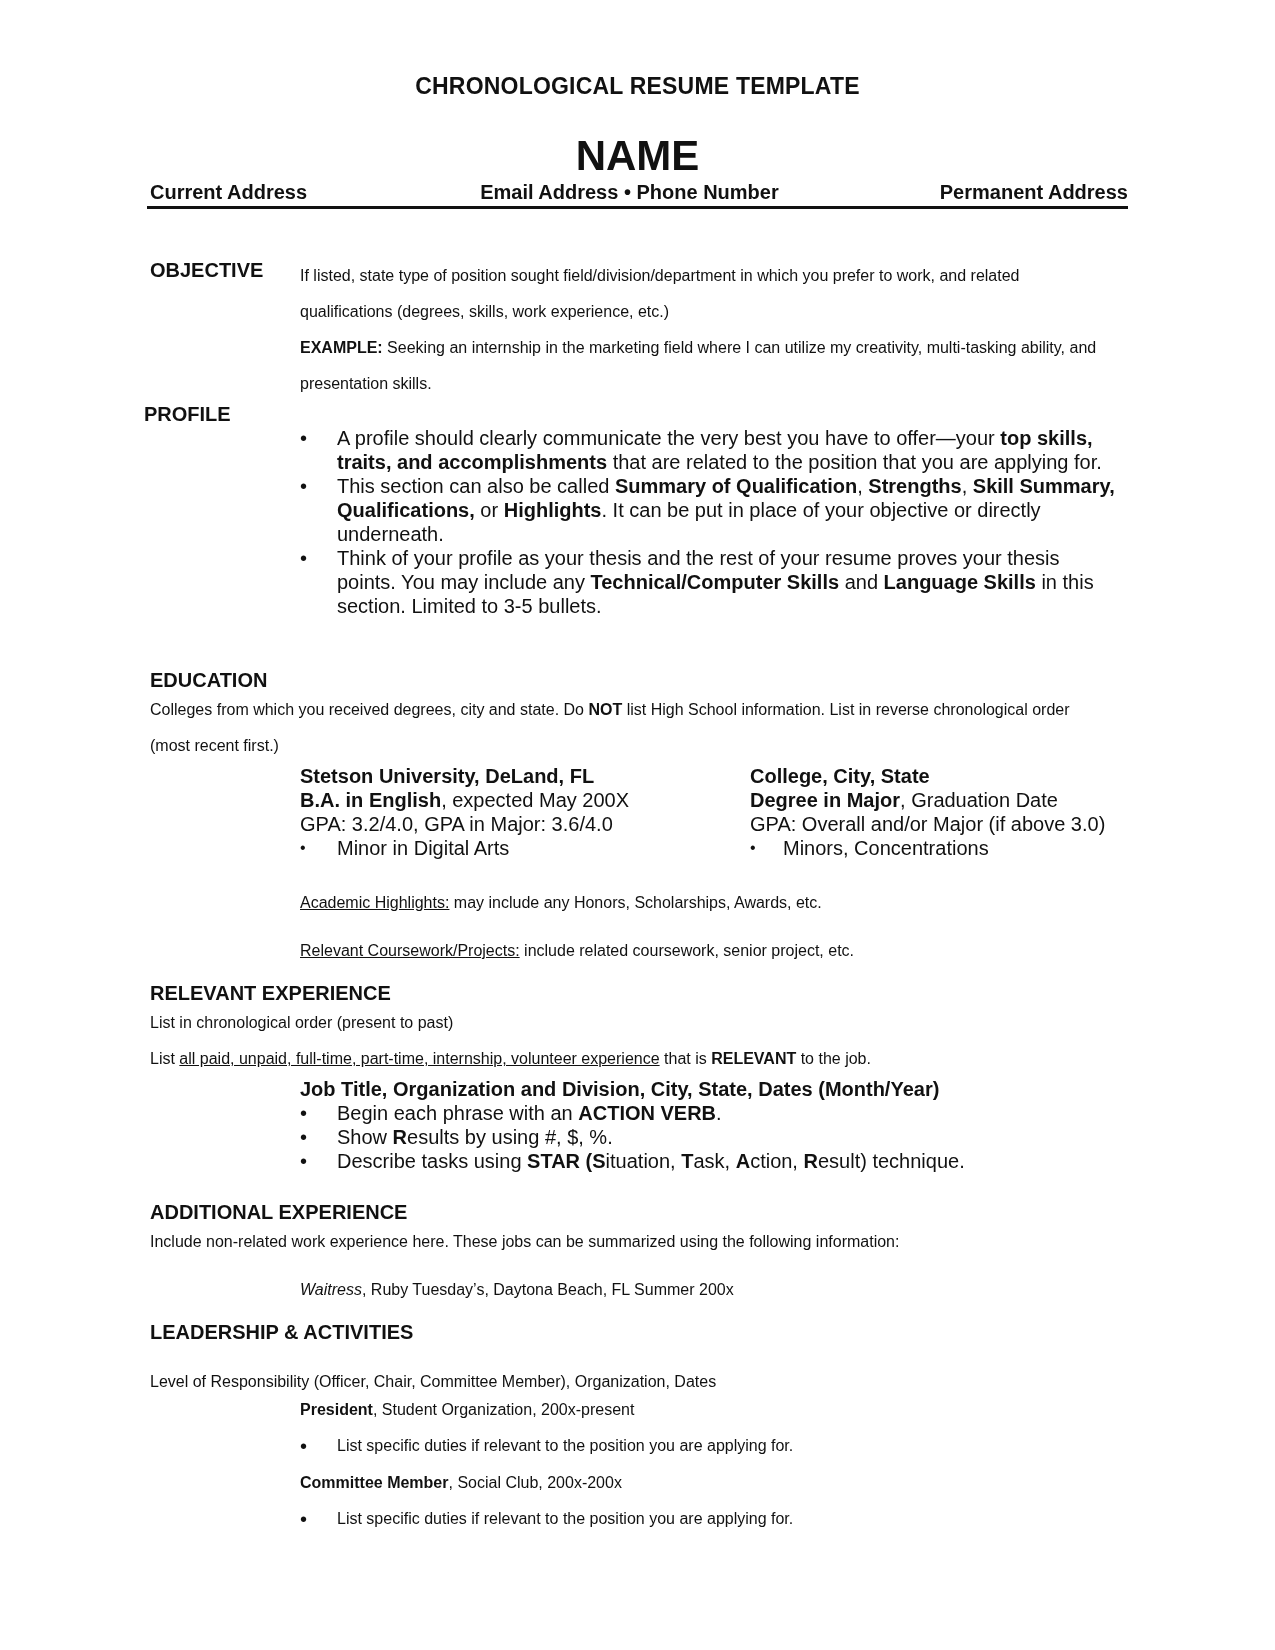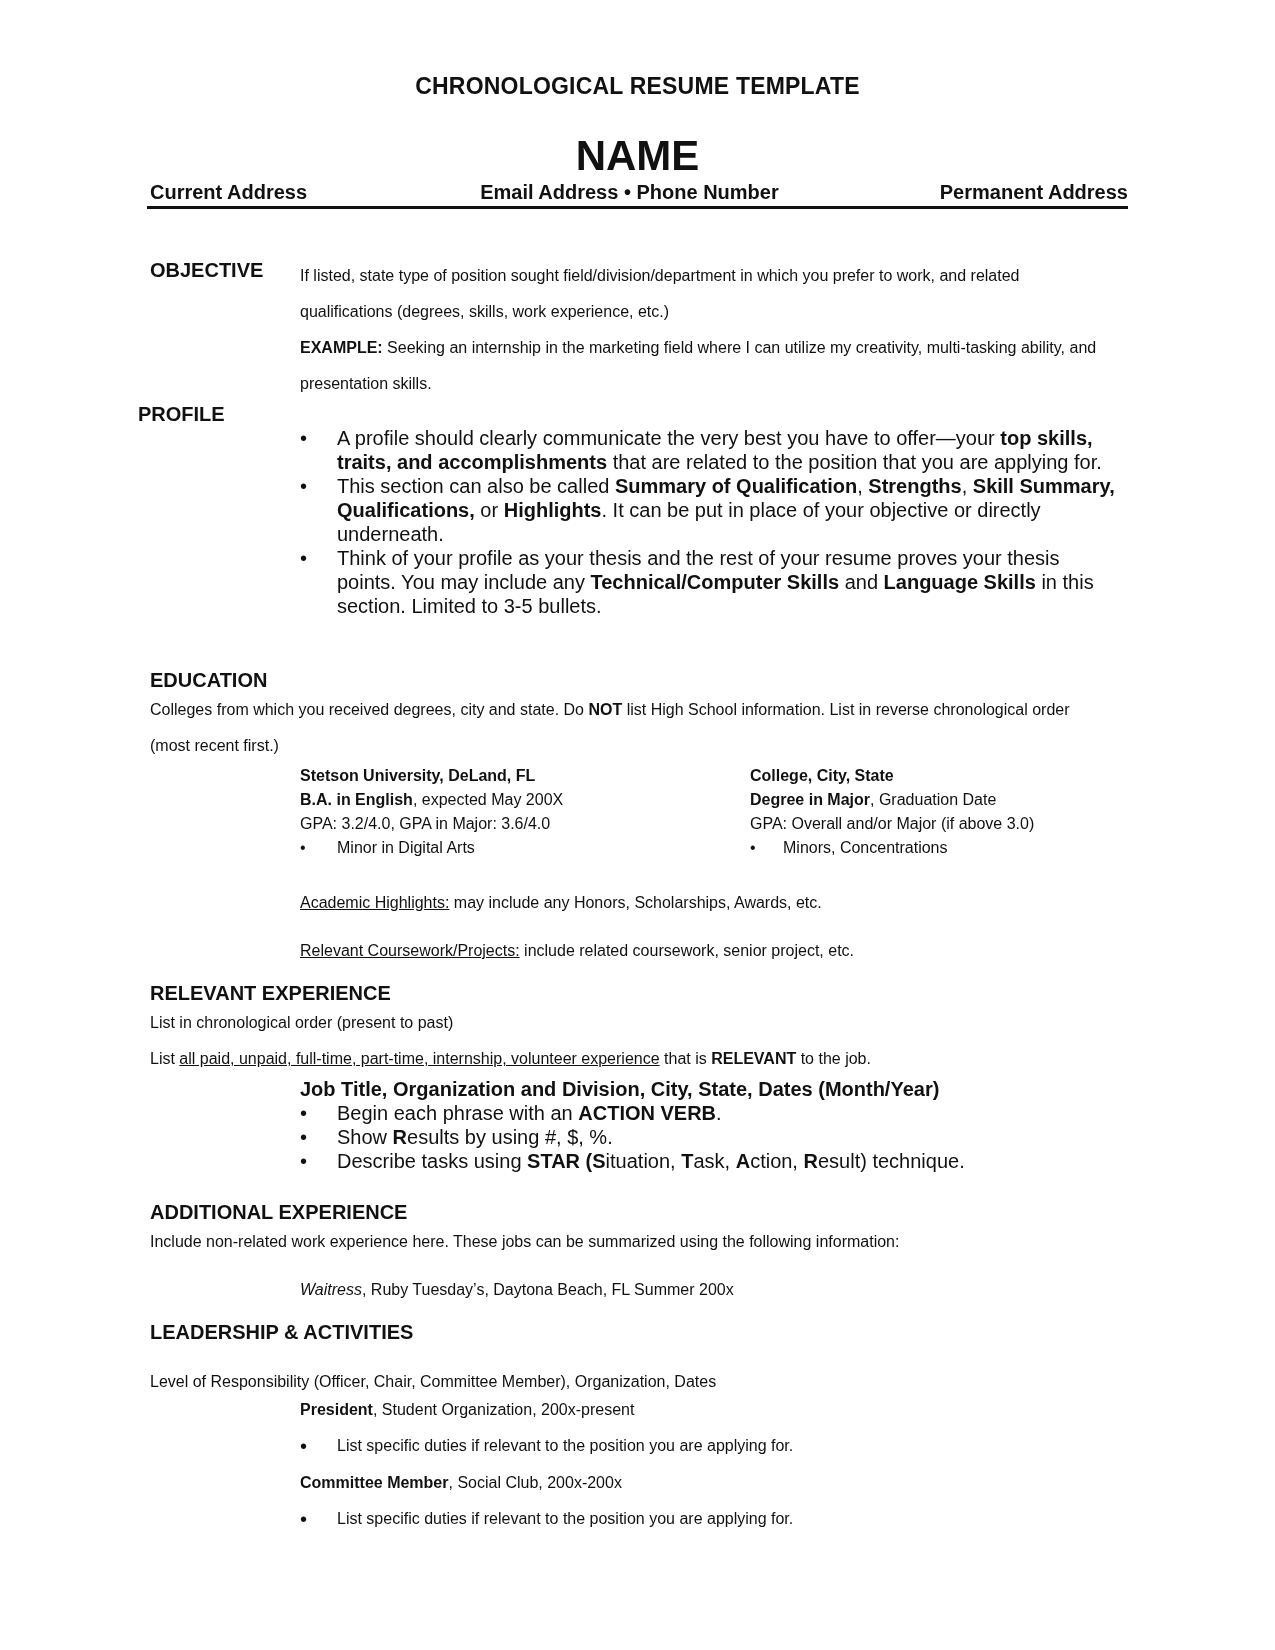--- a/index.html
+++ b/index.html
@@ -15,41 +15,41 @@
   .doc-title { left: 0; width: 1275px; top: 74px; text-align: center; font-size: 23px; font-weight: bold; letter-spacing: 0.2px; }
   .name { left: 0; width: 1275px; top: 132px; text-align: center; font-size: 42px; line-height: 48px; font-weight: bold; }
   .contact { left: 150px; width: 978px; top: 180px; display: flex; justify-content: space-between; font-weight: bold; font-size: 20px; }
   .rule { left: 147px; width: 981px; top: 206px; height: 3px; background: #111; }
   .sec-head { font-weight: bold; font-size: 20px; }
   .para { font-size: 16px; line-height: 36px; }
   ul.bul { list-style: none; margin: 0; padding: 0; }
   ul.bul li { position: relative; padding-left: 37px; }
   ul.bul li::before { content: "\2022"; position: absolute; left: 0; top: 0; font-size: 20px; }
   ul.bul.small li::before { content: "\2022"; font-size: 16px; }
-  .edu-col { font-size: 16px; line-height: 24px; }
+  .edu-col { font-size: 20px; line-height: 24px; }
 </style>
 </head>
 <body>
 
 <div class="abs doc-title">CHRONOLOGICAL RESUME TEMPLATE</div>
 <div class="abs name">NAME</div>
 <div class="abs contact">
   <span>Current Address</span>
   <span style="margin-left:12px;">Email Address • Phone Number</span>
   <span>Permanent Address</span>
 </div>
 <div class="abs rule"></div>
 
 <div class="abs sec-head" style="left:150px; top:258px;">OBJECTIVE</div>
 <div class="abs para" style="left:300px; top:258px; width:790px;">If listed, state type of position sought field/division/department in which you prefer to work, and related qualifications (degrees, skills, work experience, etc.)</div>
 <div class="abs para" style="left:300px; top:330px; width:820px;">
   <b>EXAMPLE:</b><span> Seeking an internship in the marketing field where I can utilize my creativity, multi-tasking ability, and presentation skills.</span>
 </div>
 
-<div class="abs sec-head" style="left:138px; top:402px;">PROFILE</div>
+<div class="abs sec-head" style="left:144px; top:402px;">PROFILE</div>
 <ul class="abs bul" style="left:300px; top:426px; width:815px;">
   <li>
     <span>A profile should clearly communicate the very best you have to offer—your </span><b>top skills, traits, and accomplishments</b><span> that are related to the position that you are applying for.</span>
   </li>
   <li>
     <span>This section can also be called </span><b>Summary of Qualification</b><span>, </span><b>Strengths</b><span>, </span><b>Skill Summary, Qualifications,</b><span> or </span><b>Highlights</b><span>.  It can be put in place of your objective or directly underneath.</span>
   </li>
   <li>
     <span>Think of your profile as your thesis and the rest of your resume proves your thesis points.  You may include any </span><b>Technical/Computer Skills</b><span> and </span><b>Language Skills</b><span> in this section. Limited to 3-5 bullets.</span>
   </li>

